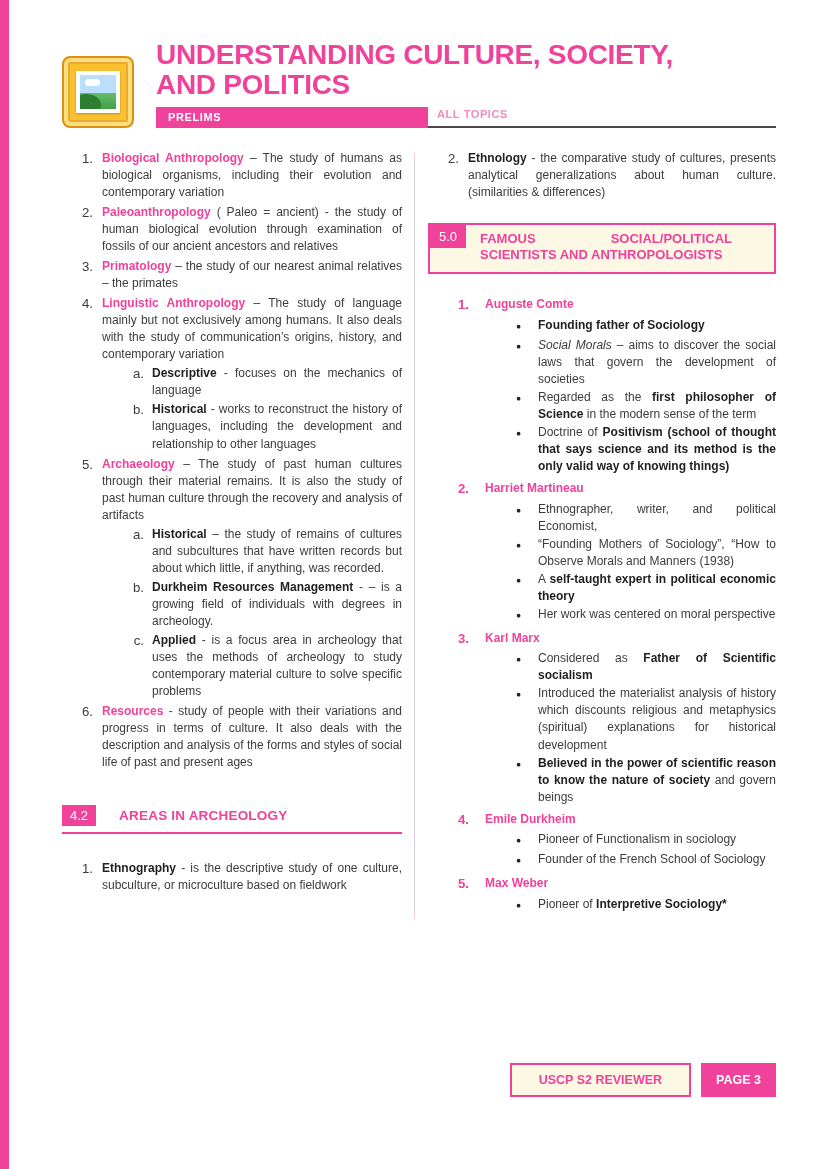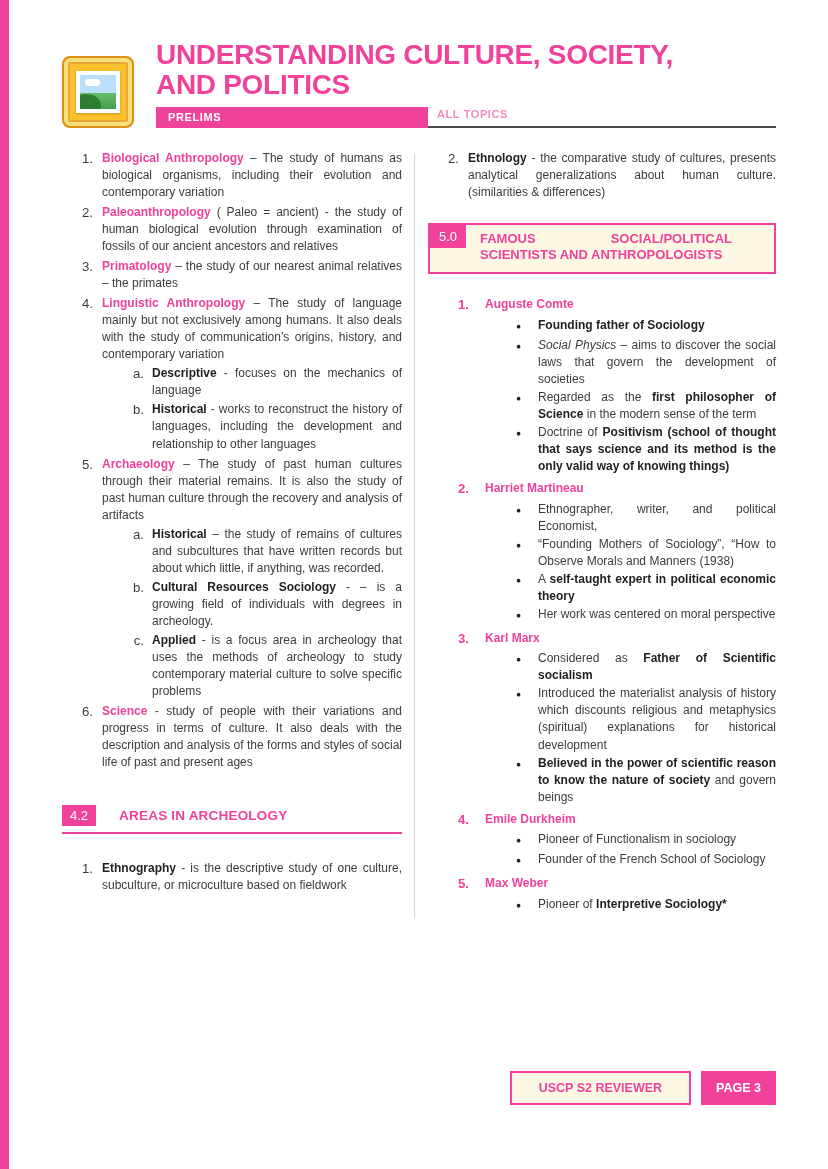--- a/index.html
+++ b/index.html
@@ -58,21 +58,21 @@
 
   
   .scis{margin-top:22px;padding-left:30px;}
   .sci{margin-top:2px;}
   .sci-name .num,.sci-name .txt{color:var(--pink);font-weight:700;text-align:left;}
   .bullets{margin:2px 0 5px 58px;}
   .brow{display:flex;margin-bottom:1px;}
   .dot{flex:0 0 9px;margin-right:13px;font-size:8.5px;line-height:18.7px;color:#222;}
 
   
-  .footer{position:absolute;right:52px;bottom:64px;display:flex;gap:10px;align-items:stretch;}
+  .footer{position:absolute;right:52px;bottom:72px;display:flex;gap:10px;align-items:stretch;}
   .reviewer{border:2px solid var(--pink);background:var(--cream);color:var(--pink);font-weight:700;font-size:12.5px;padding:8px 27px;display:flex;align-items:center;}
   .pagebox{background:var(--pink);color:#fff;font-weight:700;font-size:12.5px;padding:8px 15px;display:flex;align-items:center;}
 </style>
 </head>
 <body>
 
 <div class="page">
   <div class="accent"></div>
 
   <header class="header">
@@ -141,33 +141,33 @@
             <span class="num">5.</span>
             <p class="txt"><span class="b pk">Archaeology</span><span> – The study of past human cultures through their material remains. It is also the study of past human culture through the recovery and analysis of artifacts</span></p>
           </div>
           <div class="subs">
             <div class="row">
               <span class="num">a.</span>
               <p class="txt"><span class="b">Historical</span><span> – the study of remains of cultures and subcultures that have written records but about which little, if anything, was recorded.</span></p>
             </div>
             <div class="row">
               <span class="num">b.</span>
-              <p class="txt"><span class="b">Cultural Resources Sociology</span><span> - – is a growing field of individuals with degrees in archeology.</span></p>
+              <p class="txt"><span class="b">Durkheim Resources Management</span><span> - – is a growing field of individuals with degrees in archeology.</span></p>
             </div>
             <div class="row">
               <span class="num">c.</span>
               <p class="txt"><span class="b">Applied</span><span> - is a focus area in archeology that uses the methods of archeology to study contemporary material culture to solve specific problems</span></p>
             </div>
           </div>
         </div>
 
         <div class="li">
           <div class="row">
             <span class="num">6.</span>
-            <p class="txt"><span class="b pk">Science</span><span> - study of people with their variations and progress in terms of culture. It also deals with the description and analysis of the forms and styles of social life of past and present ages</span></p>
+            <p class="txt"><span class="b pk">Resources</span><span> - study of people with their variations and progress in terms of culture. It also deals with the description and analysis of the forms and styles of social life of past and present ages</span></p>
           </div>
         </div>
       </div>
 
       <div class="section-head">
         <span class="badge">4.2</span>
         <span class="section-title">AREAS IN ARCHEOLOGY</span>
       </div>
 
       <div class="list areas">
@@ -204,21 +204,21 @@
             <span class="num">1.</span>
             <p class="txt">Auguste Comte</p>
           </div>
           <div class="bullets">
             <div class="brow">
               <span class="dot">●</span>
               <p class="txt"><span class="b">Founding father of Sociology</span></p>
             </div>
             <div class="brow">
               <span class="dot">●</span>
-              <p class="txt"><span class="i">Social Physics</span><span> – aims to discover the social laws that govern the development of societies</span></p>
+              <p class="txt"><span class="i">Social Morals</span><span> – aims to discover the social laws that govern the development of societies</span></p>
             </div>
             <div class="brow">
               <span class="dot">●</span>
               <p class="txt"><span>Regarded as the </span><span class="b">first philosopher of Science</span><span> in the modern sense of the term</span></p>
             </div>
             <div class="brow">
               <span class="dot">●</span>
               <p class="txt"><span>Doctrine of </span><span class="b">Positivism (school of thought that says science and its method is the only valid way of knowing things)</span></p>
             </div>
           </div>

